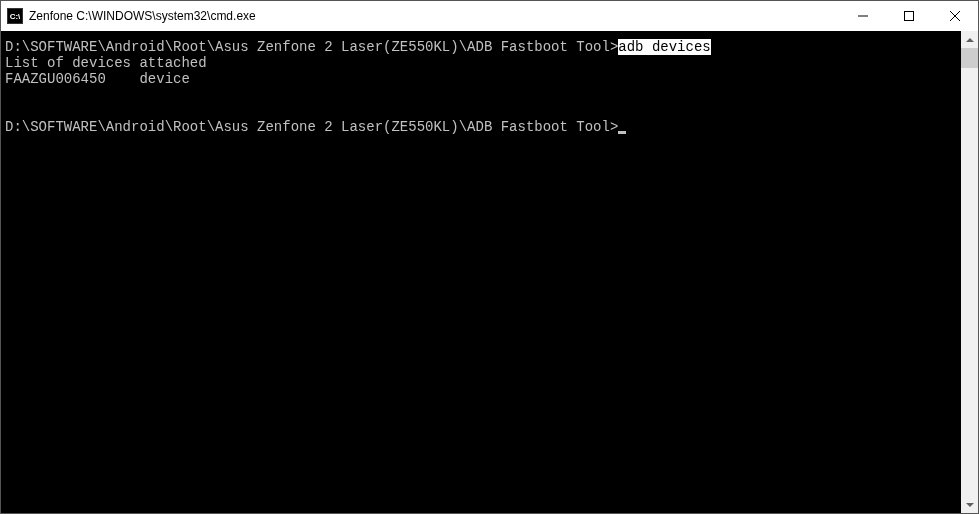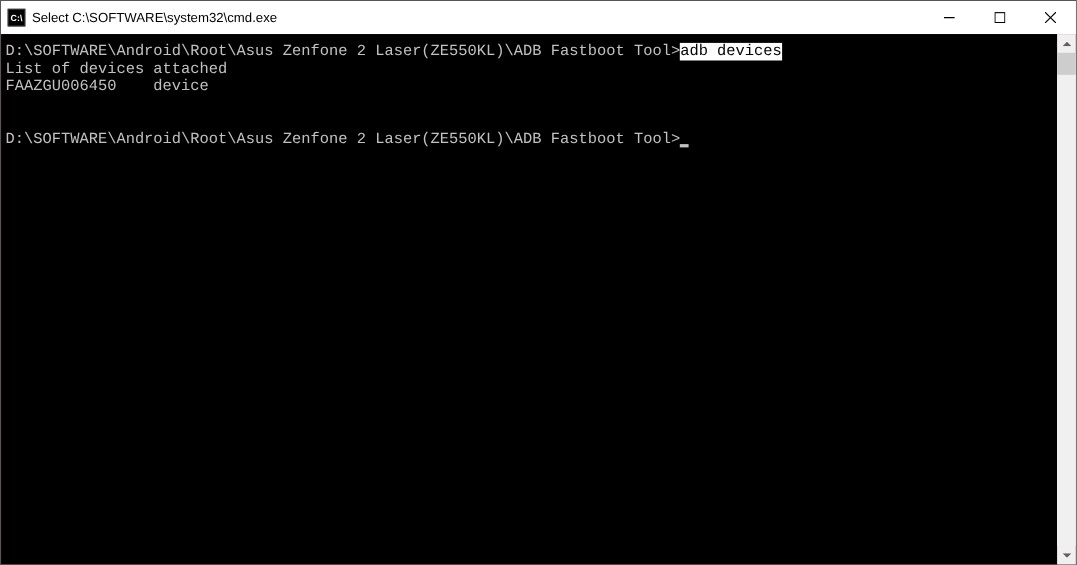--- a/index.html
+++ b/index.html
@@ -124,21 +124,21 @@
       height: 20px;
       background: #cdcdcd;
     }
   </style>
 </head>
 <body>
 
 <div class="window">
   <div class="titlebar">
     <div class="titlebar-icon">C:\</div>
-    <div class="titlebar-text">Select C:\SOFTWARE\system32\cmd.exe</div>
+    <div class="titlebar-text">Zenfone C:\WINDOWS\system32\cmd.exe</div>
     <div class="win-controls">
       <div class="win-btn">
         <svg viewBox="0 0 10 10">
             <line x1="0" y1="5" x2="10" y2="5" stroke="#000" stroke-width="1"></line>
           </svg>
       </div>
       <div class="win-btn">
         <svg viewBox="0 0 10 10">
             <rect x="0.5" y="0.5" width="9" height="9" fill="none" stroke="#000" stroke-width="1"></rect>
           </svg>

